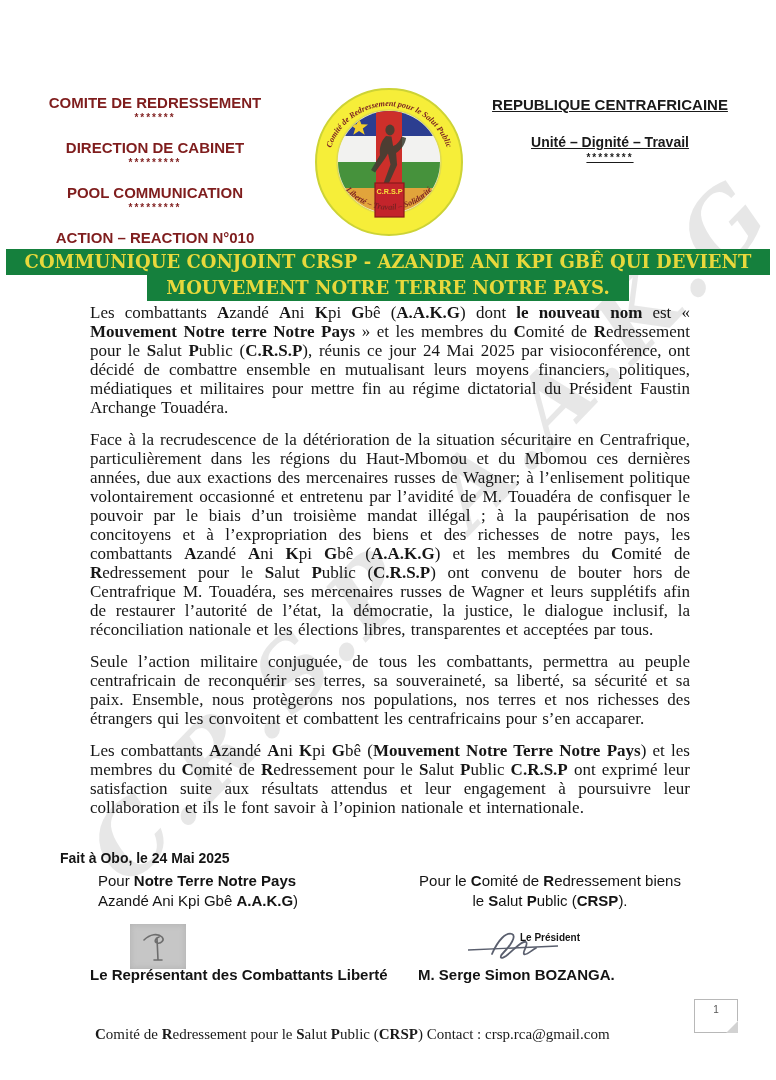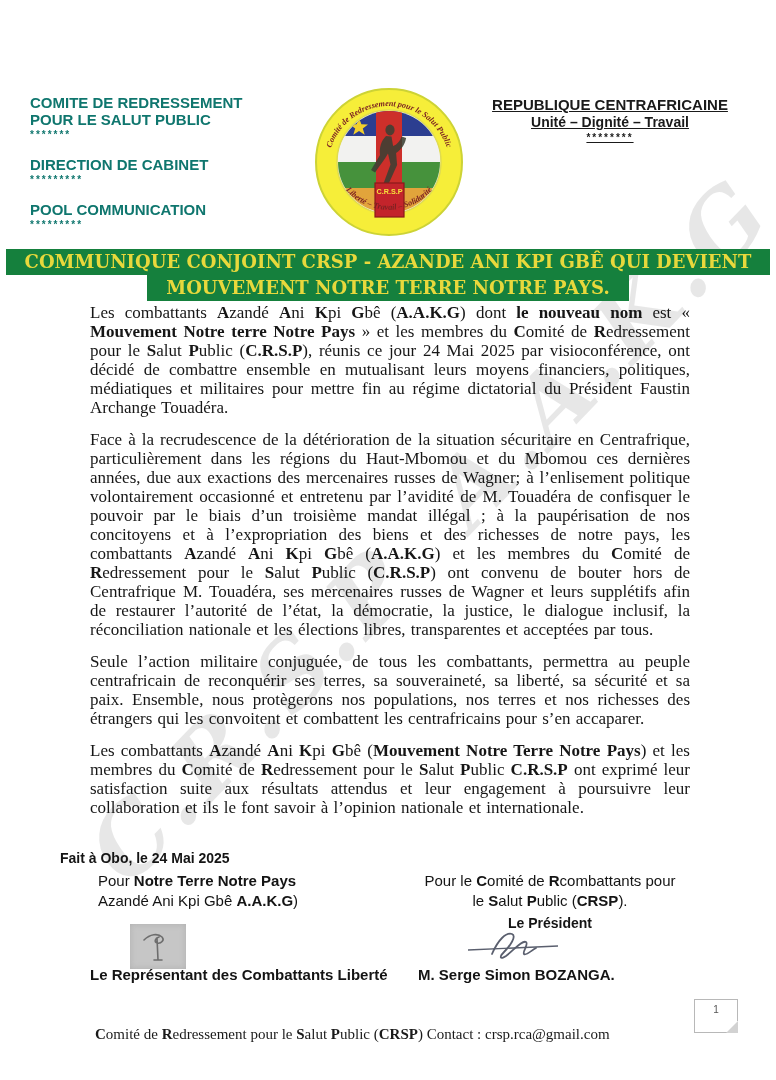--- a/index.html
+++ b/index.html
@@ -3,28 +3,28 @@
 <meta charset="utf-8">
 <style>
   html,body{margin:0;padding:0;background:#e8e8e8;}
   .page{
     position:relative;width:776px;height:1080px;background:#ffffff;
     margin:0 auto;overflow:hidden;
     font-family:"Liberation Sans",sans-serif;color:#141414;
   }
   b{font-weight:bold;}
   
-  .header-left{position:absolute;top:94px;left:30px;width:250px;text-align:left;
-    font-weight:bold;font-size:15px;line-height:17px;color:#0f766e;}
+  .header-left{position:absolute;top:94px;left:30px;width:250px;text-align:center;
+    font-weight:bold;font-size:15px;line-height:17px;color:#7f1d1d;}
   .header-left .stars{font-size:10px;letter-spacing:2px;line-height:14px;}
   .header-left .gap{margin-top:14px;}
   .header-right{position:absolute;top:96px;left:478px;width:264px;text-align:center;
     font-weight:bold;color:#1a1a1a;text-decoration:underline;}
   .hr-line1{font-size:15px;line-height:18px;}
-  .hr-line2{font-size:14px;line-height:17px;}
+  .hr-line2{font-size:14px;line-height:17px;margin-top:20px;}
   .hr-stars{font-size:10px;letter-spacing:2px;line-height:13px;}
   
   .logo{position:absolute;top:87px;left:314px;width:150px;height:150px;}
   
   .title{position:absolute;top:249px;left:0;width:776px;text-align:center;z-index:2;
     font-family:"DejaVu Serif",serif;font-weight:bold;font-size:18px;line-height:26px;}
   .title .bar{display:inline-block;background:#15803d;color:#e8d83c;padding:0 19px;}
   
   .watermark{position:absolute;left:430px;top:530px;transform:translate(-50%,-50%) rotate(-46deg);
     font-family:"DejaVu Serif",serif;font-style:italic;font-weight:bold;
@@ -33,21 +33,21 @@
   .body-text{position:absolute;top:303px;left:90px;width:600px;z-index:1;
     font-family:"Liberation Serif",serif;font-size:17px;line-height:19px;
     text-align:justify;color:#161616;word-spacing:1px;}
   .body-text p{margin:0 0 13px 0;}
   
   .dateline{position:absolute;top:850px;left:60px;width:600px;text-align:left;
     font-weight:bold;font-size:14px;z-index:1;}
   .sig-col-left{position:absolute;top:871px;left:98px;width:300px;font-size:15px;line-height:20px;z-index:1;}
   .sig-col-right{position:absolute;top:871px;left:400px;width:300px;text-align:center;
     font-size:15px;line-height:20px;z-index:1;}
-  .role{font-weight:bold;font-size:14px;margin-top:2px;}
+  .role{font-weight:bold;font-size:10px;margin-top:17px;}
   .stamp{position:absolute;top:924px;left:130px;width:56px;height:45px;
     background:#c6c6c6;box-shadow:inset 0 0 6px #b0b0b0;z-index:1;}
   .stamp svg{width:100%;height:100%;}
   .sig-right-scribble{position:absolute;top:928px;left:462px;width:100px;height:36px;z-index:1;}
   .caption-left{position:absolute;top:966px;left:90px;font-weight:bold;font-size:15px;z-index:1;}
   .caption-right{position:absolute;top:966px;left:418px;font-weight:bold;font-size:15px;z-index:1;}
   
   .page-icon{position:absolute;top:999px;left:694px;width:42px;height:32px;
     background:#ffffff;border:1px solid #b8b8b8;z-index:1;}
   .page-icon .num{position:absolute;top:4px;left:0;width:100%;text-align:center;
@@ -61,26 +61,26 @@
 </style>
 </head>
 <body>
 
 <div class="page">
 
   <div class="watermark">C.R.S.P  A.A.K.G</div>
 
   <div class="header-left">
     <div>COMITE DE REDRESSEMENT</div>
-    <div>POUR LE SALUT PUBLIC</div>
     <div class="stars">*******</div>
     <div class="gap">DIRECTION DE CABINET</div>
     <div class="stars">*********</div>
     <div class="gap">POOL COMMUNICATION</div>
     <div class="stars">*********</div>
+    <div class="gap">ACTION – REACTION N°010</div>
   </div>
 
   <div class="header-right">
     <div class="hr-line1">REPUBLIQUE CENTRAFRICAINE</div>
     <div class="hr-line2">Unité – Dignité – Travail</div>
     <div class="hr-stars">********</div>
   </div>
 
   <div class="logo">
     <svg viewBox="0 0 150 150">
@@ -129,21 +129,21 @@
   </div>
 
   <div class="dateline">Fait à Obo, le 24 Mai 2025</div>
 
   <div class="sig-col-left">
     <div><span>Pour </span><b>Notre Terre Notre Pays</b></div>
     <div><span>Azandé Ani Kpi Gbê </span><b>A.A.K.G</b><span>)</span></div>
   </div>
 
   <div class="sig-col-right">
-    <div><span>Pour le </span><b>C</b><span>omité de </span><b>R</b><span>combattants pour</span></div>
+    <div><span>Pour le </span><b>C</b><span>omité de </span><b>R</b><span>edressement biens</span></div>
     <div><span>le </span><b>S</b><span>alut </span><b>P</b><span>ublic (</span><b>CRSP</b><span>).</span></div>
     <div class="role">Le Président</div>
   </div>
 
   <div class="stamp">
     <svg viewBox="0 0 56 45">
       <path d="M14,16 c6,-6 14,-7 18,-3 c3,3 -1,7 -5,6 c-3,-1 -2,-5 2,-6 M27,14 l1,22 M24,36 l8,0" fill="none" stroke="#6d6d6d" stroke-width="1.6" stroke-linecap="round"></path>
     </svg>
   </div>
 

